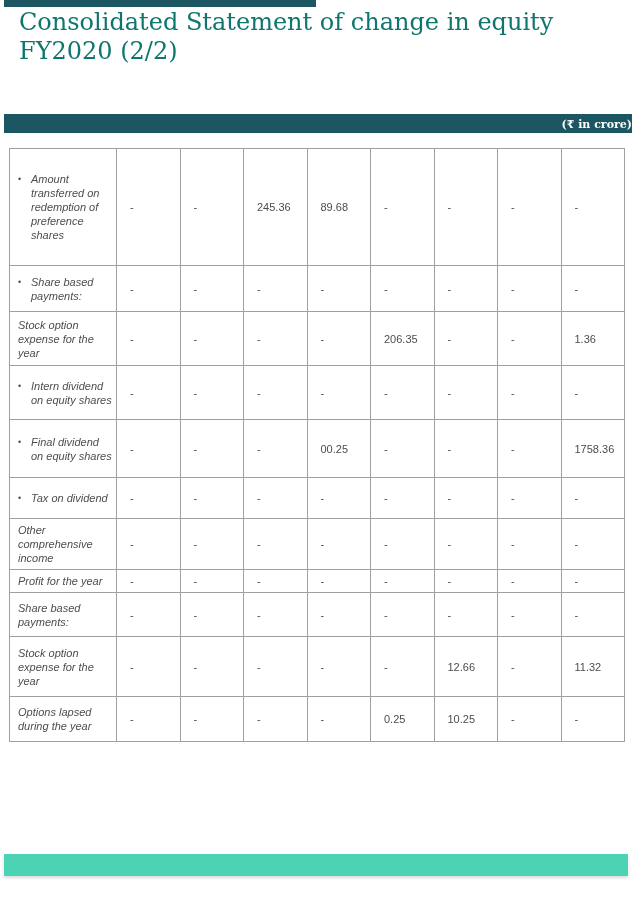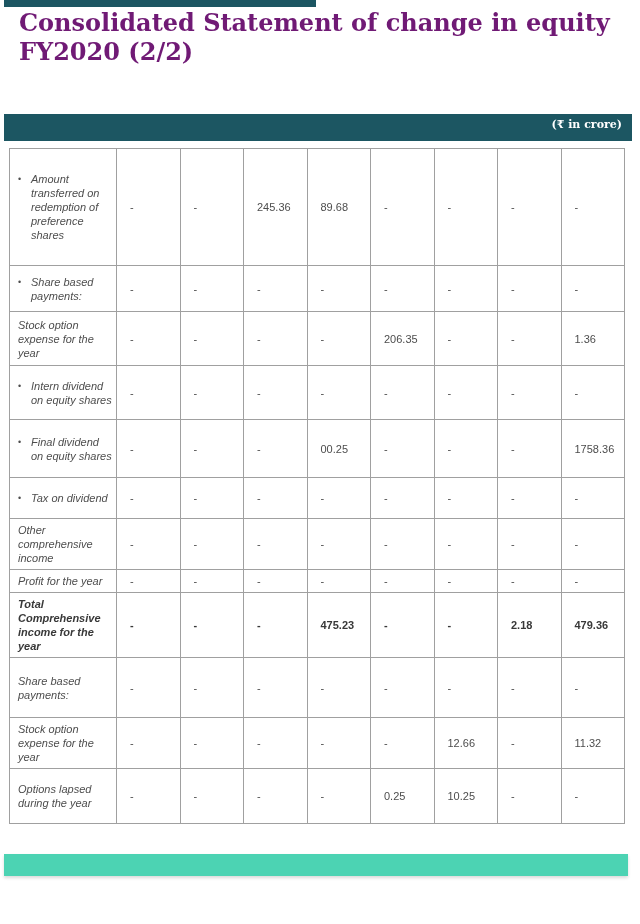--- a/index.html
+++ b/index.html
@@ -15,41 +15,40 @@
     position: absolute;
     left: 4px; top: 0;
     width: 312px; height: 7px;
     background: var(--dark_teal, #1c5662);
   }
   .page-title {
     position: absolute;
     left: 19px; top: 8px;
     width: 606px;
     font-family: "DejaVu Serif", serif;
-    font-weight: 700;
+    font-weight: 400;
     font-size: 24px;
     line-height: 29px;
-    color: #701a75;
+    color: #0f766e;
     white-space: pre-line;
   }
   .page-subtitle {
     position: absolute;
     left: 20px; top: 71px;
     font-size: 11px;
     color: #5a5a5a;
     word-spacing: 2px;
   }
   .unit-band {
     position: absolute;
     left: 4px; top: 114px;
-    width: 628px; height: 27px;
+    width: 628px; height: 19px;
     background: var(--dark_teal, #1c5662);
     box-sizing: border-box;
     text-align: right;
-    padding-right: 10px;
   }
   .unit-band span {
     font-family: "DejaVu Serif", serif;
     font-weight: bold;
     font-size: 11px;
     line-height: 19px;
     color: #ffffff;
   }
   .table-wrap {
     position: absolute;
@@ -255,35 +254,20 @@
             </td>
             <td>-</td>
             <td>-</td>
             <td>-</td>
             <td>-</td>
             <td>-</td>
             <td>-</td>
             <td>-</td>
             <td>-</td>
           </tr>
-          <tr class="bold">
-            <td class="label-cell">
-              <div class="label-inner">
-                <span class="label-text">Total Comprehensive income for the year</span>
-              </div>
-            </td>
-            <td>-</td>
-            <td>-</td>
-            <td>-</td>
-            <td>475.23</td>
-            <td>-</td>
-            <td>-</td>
-            <td>2.18</td>
-            <td>479.36</td>
-          </tr>
           <tr>
             <td class="label-cell">
               <div class="label-inner">
                 <span class="label-text">Share based payments:</span>
               </div>
             </td>
             <td>-</td>
             <td>-</td>
             <td>-</td>
             <td>-</td>

